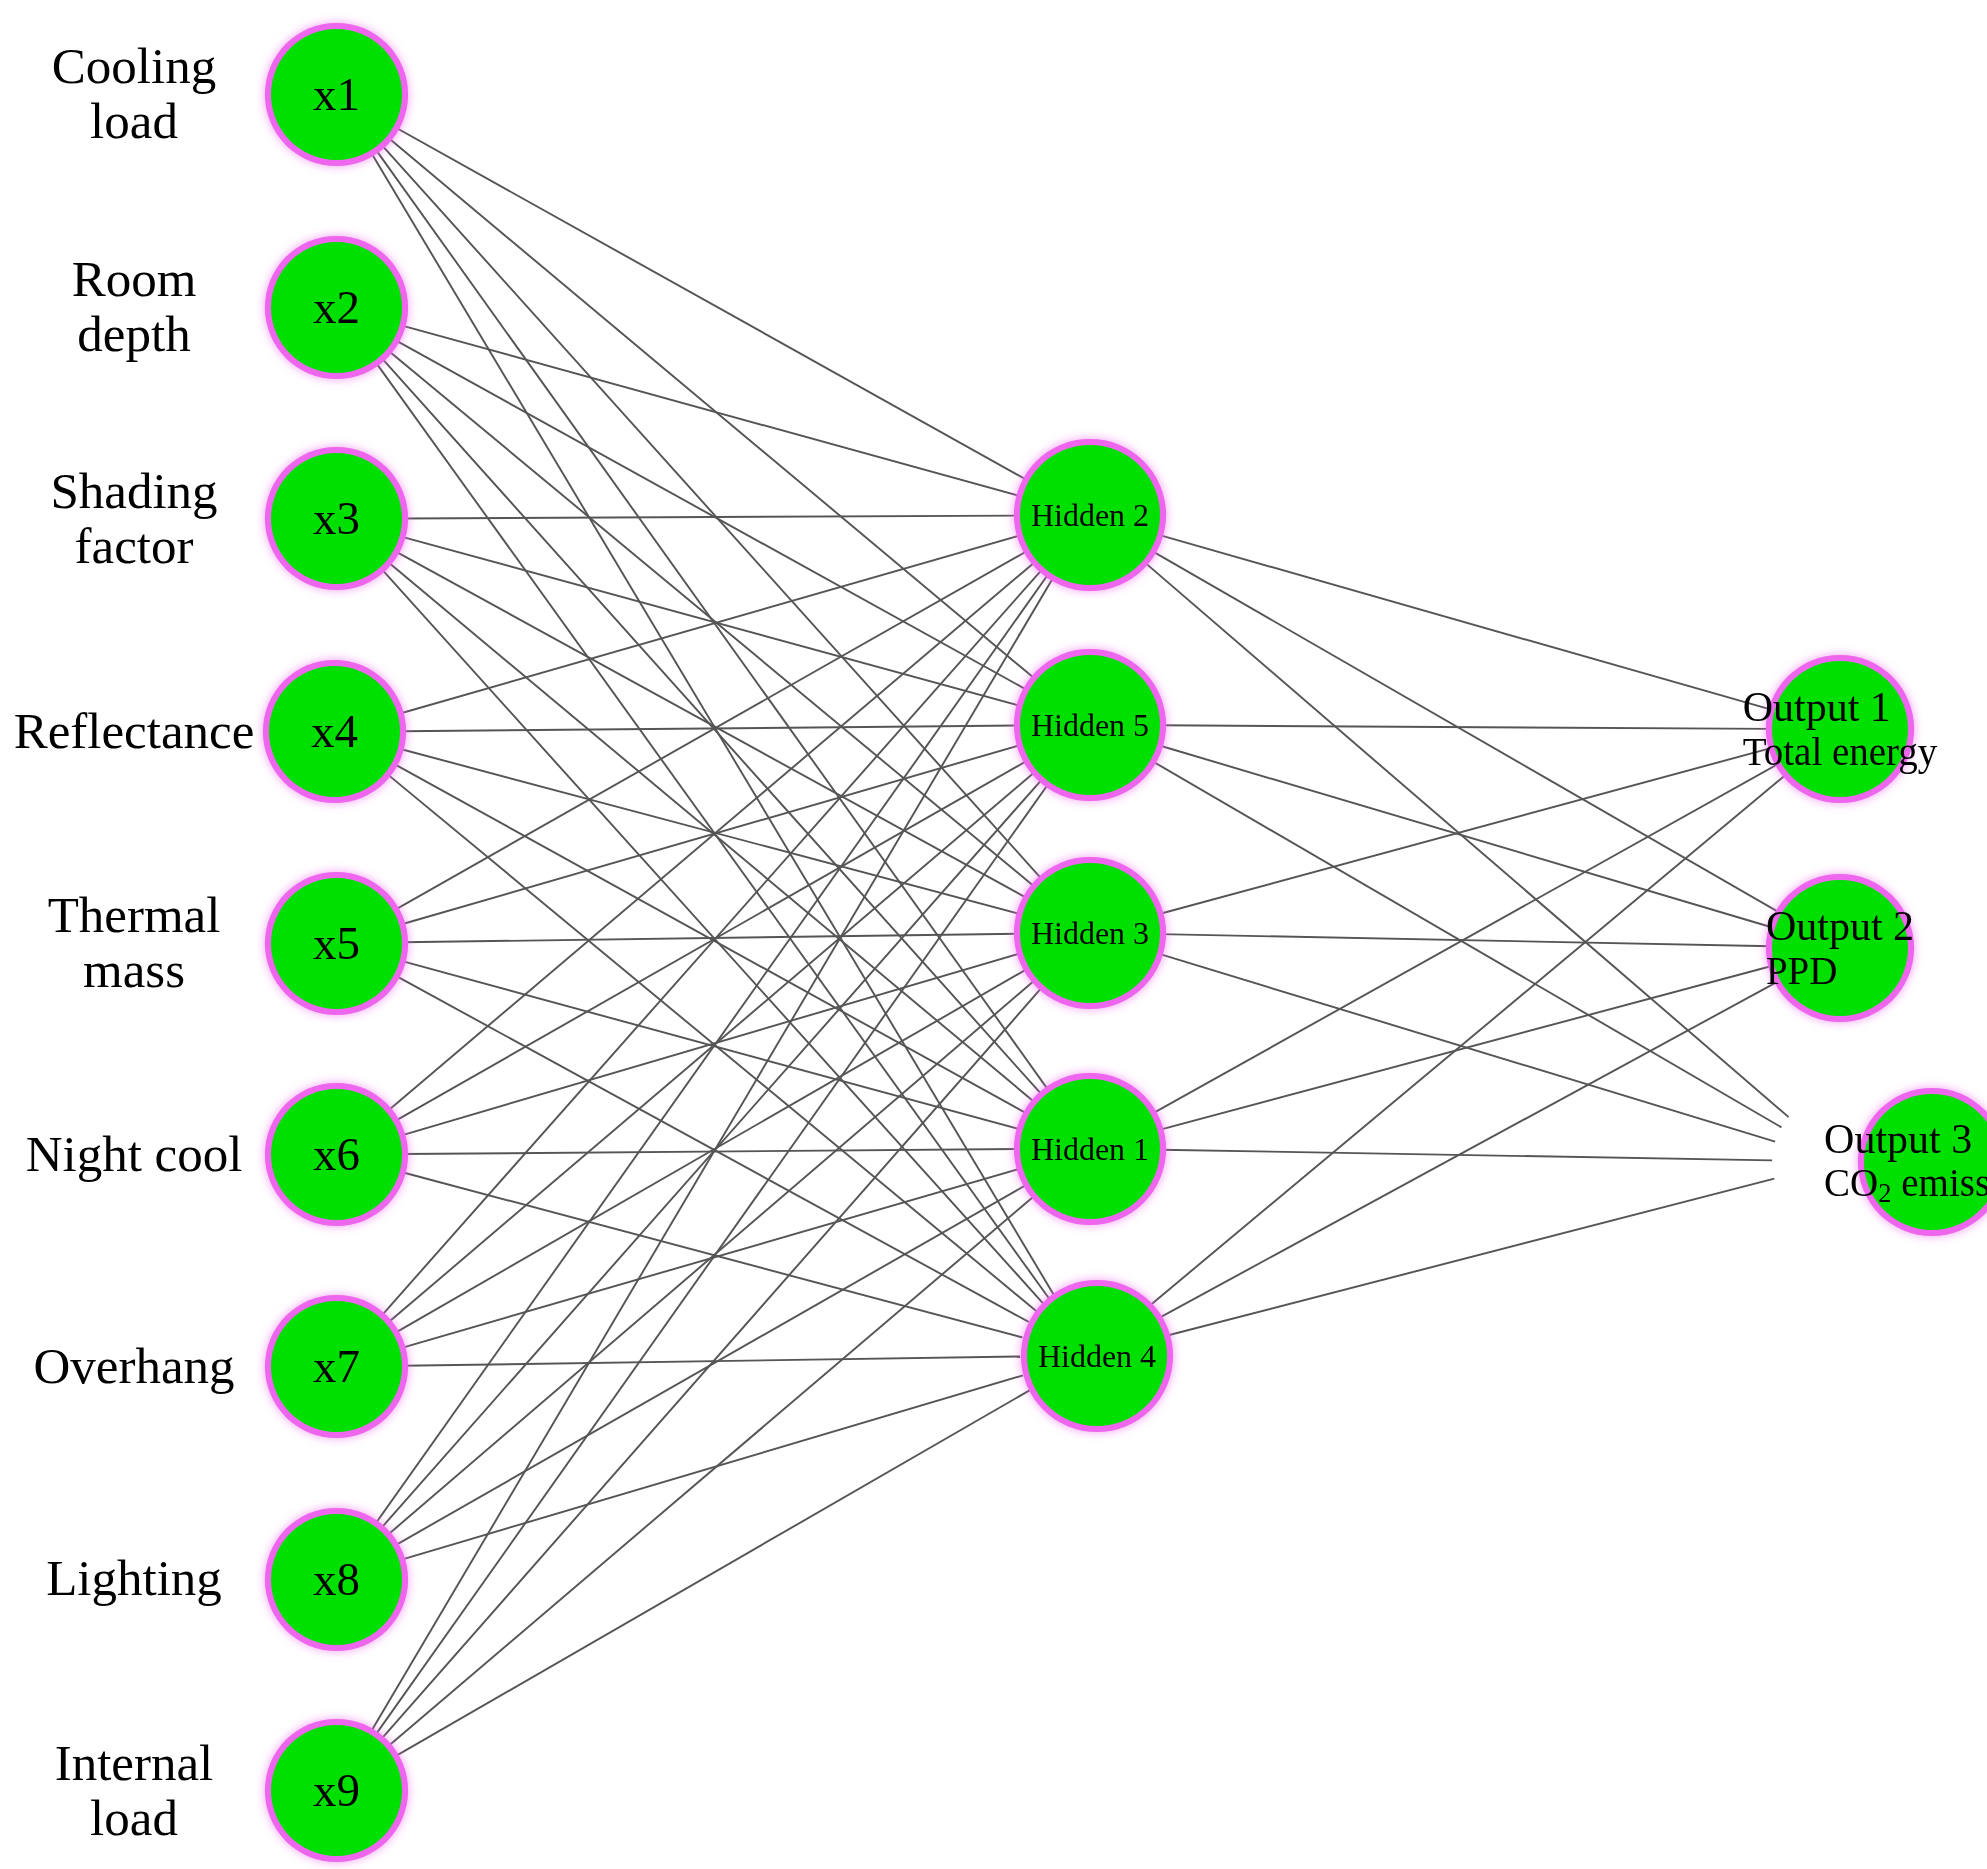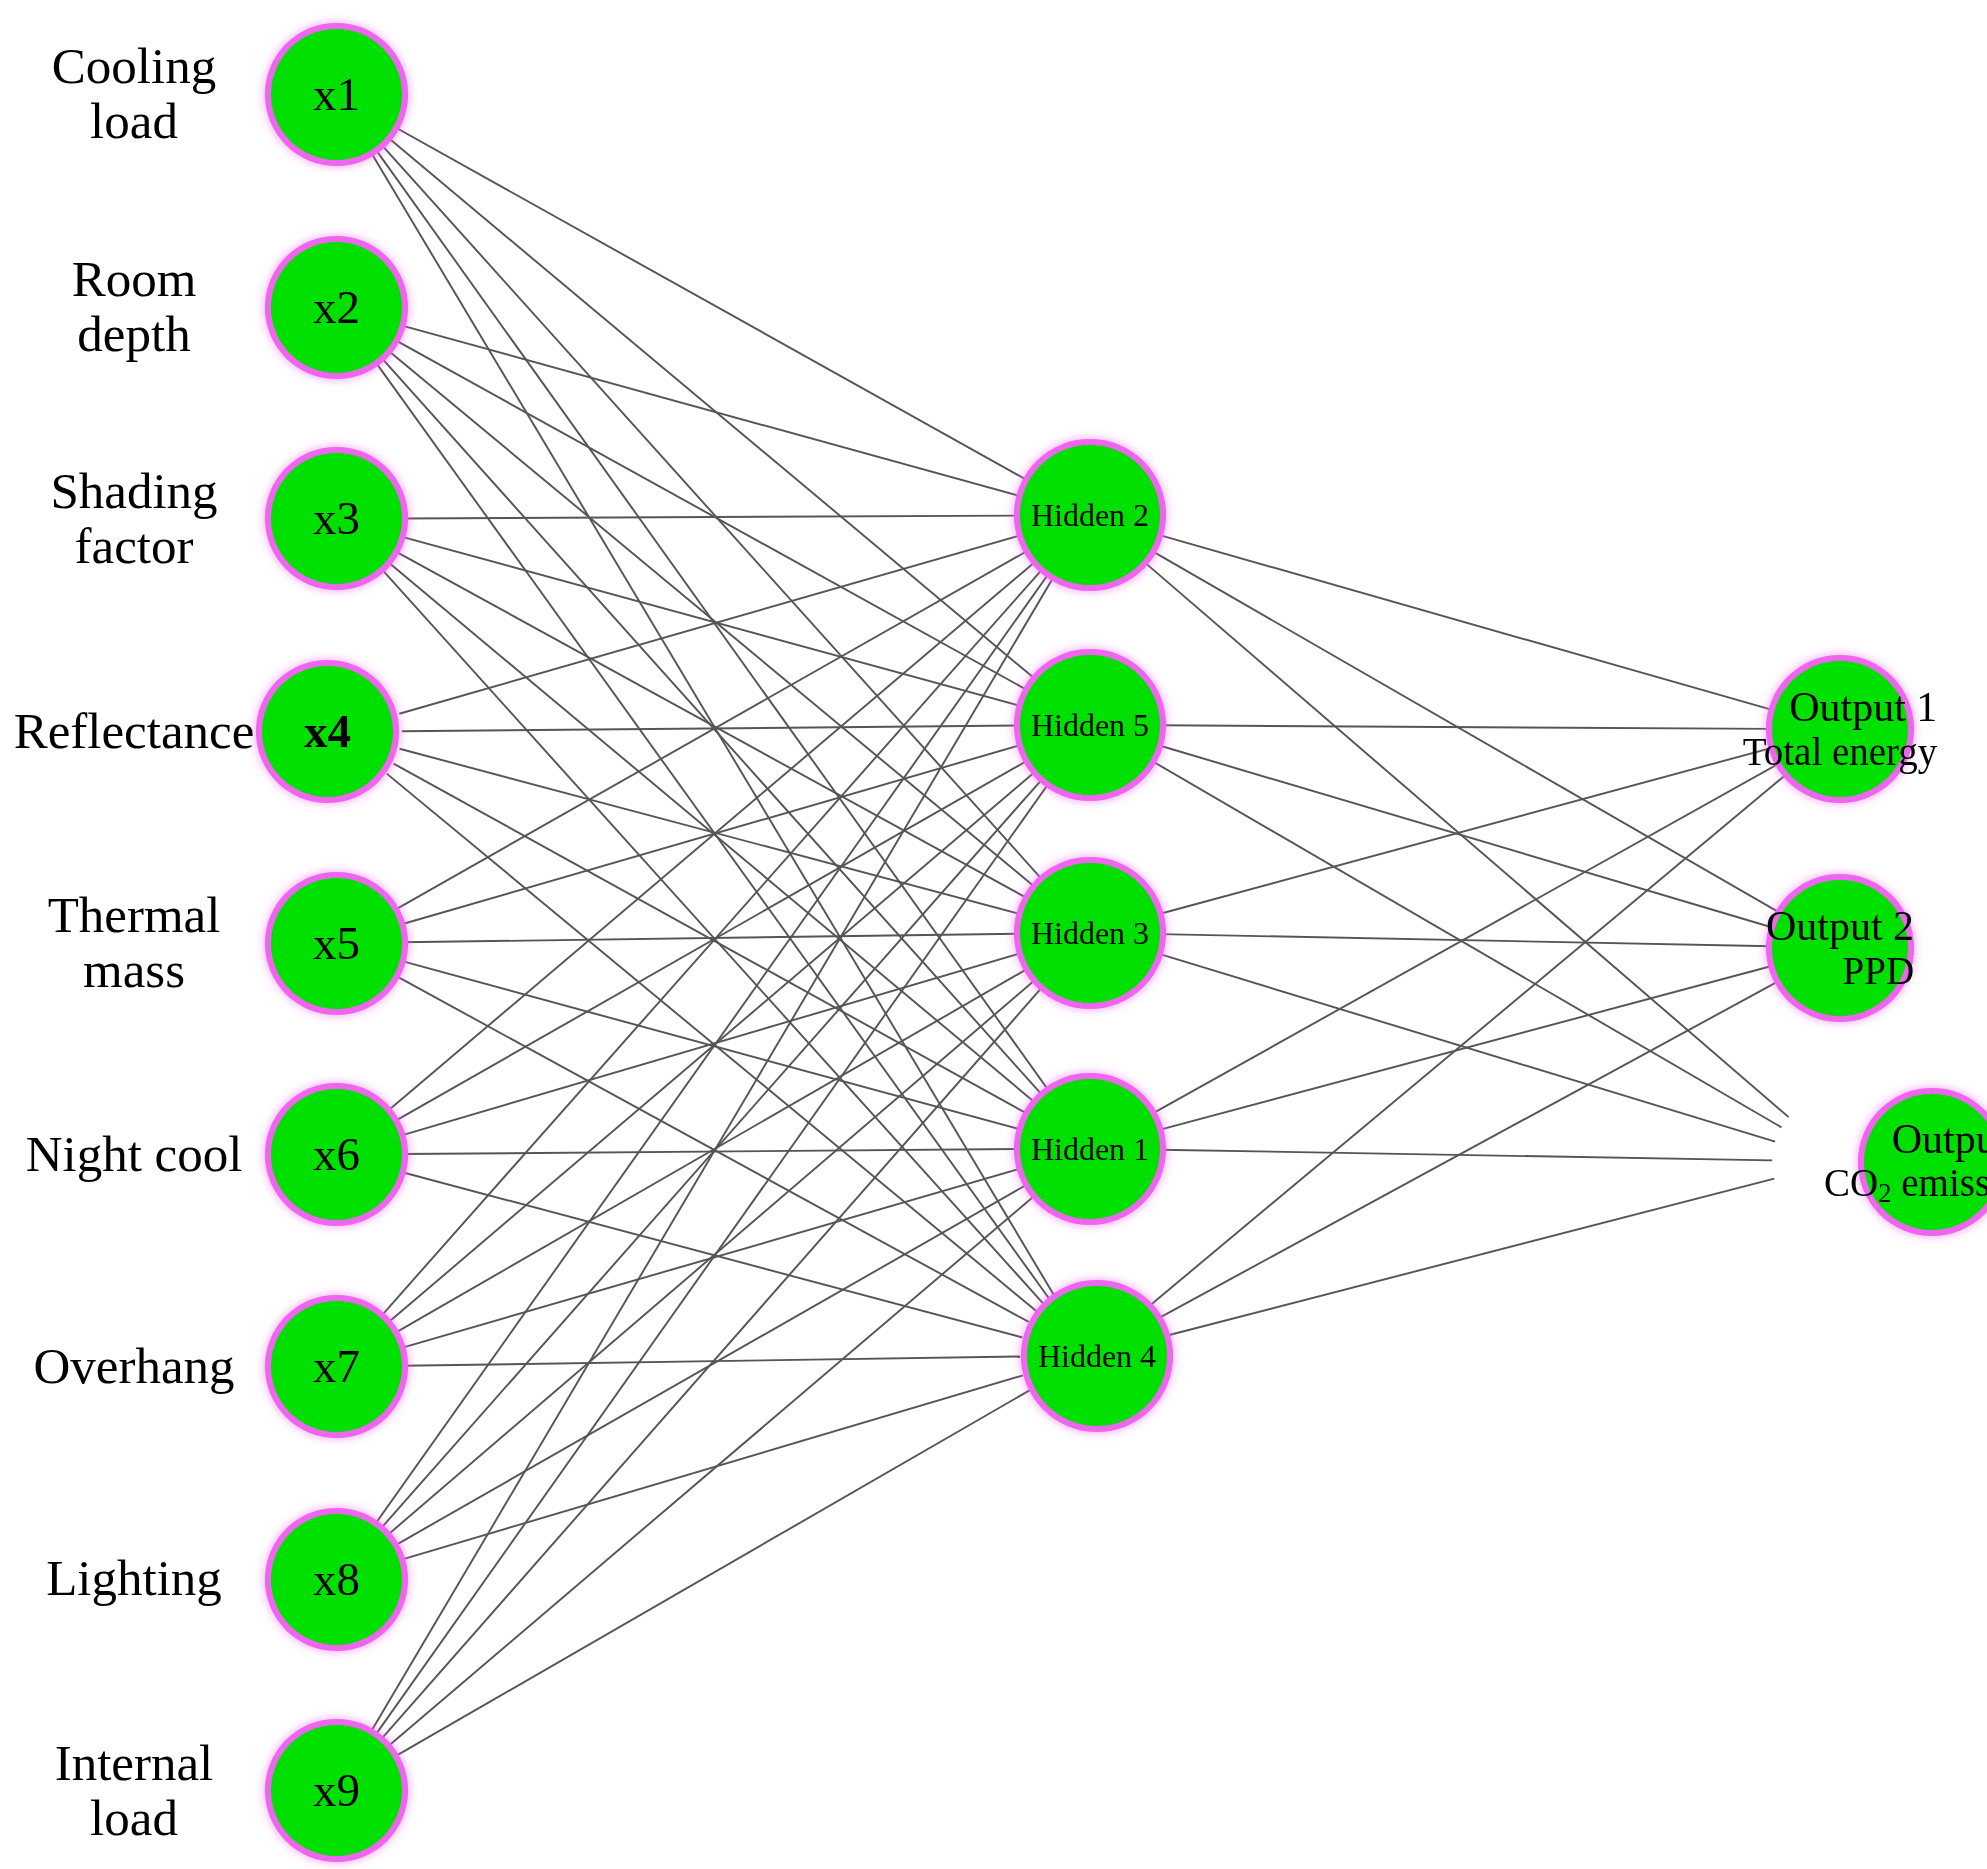--- a/index.html
+++ b/index.html
@@ -30,21 +30,21 @@
     display: flex;
     flex-direction: column;
     align-items: center;
     justify-content: center;
     box-sizing: border-box;
   }
   .node-label {
     color: #000000;
     white-space: nowrap;
     line-height: 1.02;
-    text-align: right;
+    text-align: left;
     pointer-events: none;
   }
   .input-node .node-label { font-size: 47px; }
   .hidden-node .node-label { font-size: 32px; }
   .output-node .node-label-1 { font-size: 42px; }
   .output-node .node-label-2 { font-size: 39px; }
   .output-node .node-label { line-height: 1.08; }
   .input-caption {
     position: absolute;
     color: #000000;
@@ -134,21 +134,21 @@
       </div>
       <div class="input-caption" style="top: 94px; right: 1709px; width: 288px;"><span>Cooling</span><span>load</span></div>
       <div class="node input-node" style="left: 271px; top: 242px; width: 131px; height: 131px;">
         <div class="node-label">x2</div>
       </div>
       <div class="input-caption" style="top: 307px; right: 1709px; width: 288px;"><span>Room</span><span>depth</span></div>
       <div class="node input-node" style="left: 271px; top: 453px; width: 131px; height: 131px;">
         <div class="node-label">x3</div>
       </div>
       <div class="input-caption" style="top: 519px; right: 1709px; width: 288px;"><span>Shading</span><span>factor</span></div>
-      <div class="node input-node" style="left: 262px; top: 666px; width: 131px; height: 131px; font-weight: bold;">
+      <div class="node input-node" style="left: 269px; top: 666px; width: 131px; height: 131px;">
         <div class="node-label">x4</div>
       </div>
       <div class="input-caption" style="top: 732px; right: 1709px; width: 288px;"><span>Reflectance</span></div>
       <div class="node input-node" style="left: 271px; top: 878px; width: 131px; height: 131px;">
         <div class="node-label">x5</div>
       </div>
       <div class="input-caption" style="top: 943px; right: 1709px; width: 288px;"><span>Thermal</span><span>mass</span></div>
       <div class="node input-node" style="left: 271px; top: 1089px; width: 131px; height: 131px;">
         <div class="node-label">x6</div>
       </div>

